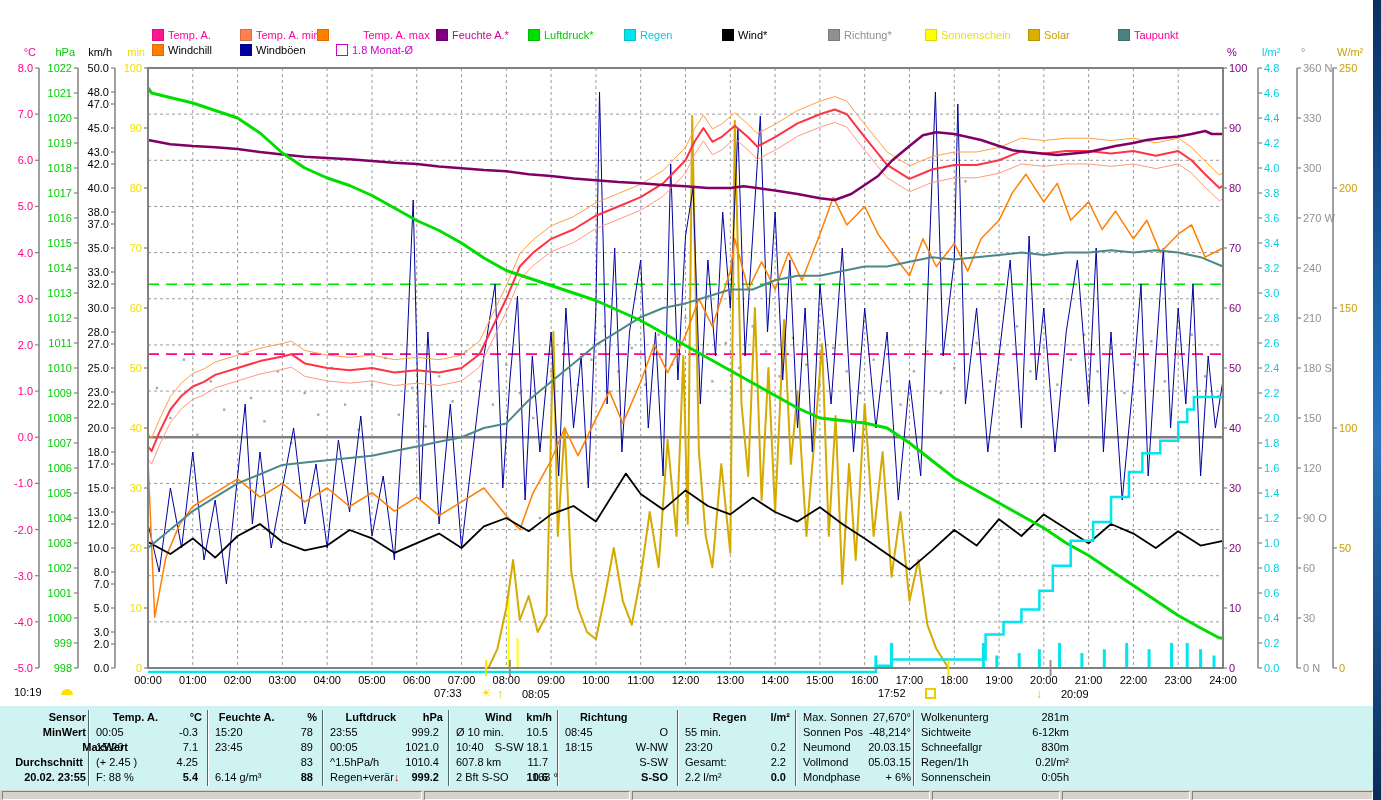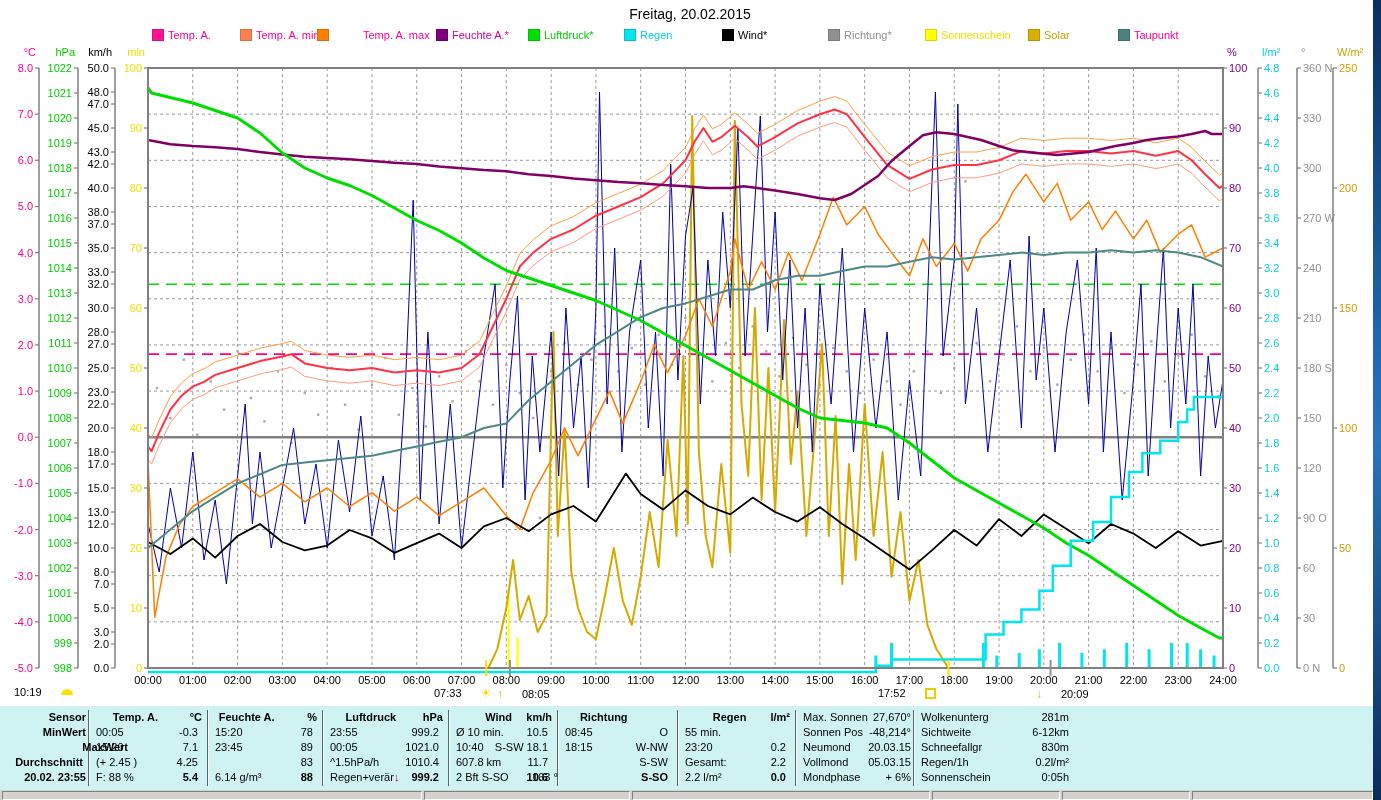--- a/index.html
+++ b/index.html
@@ -27,21 +27,20 @@
   .tb{font-weight:bold;text-align:right;}
   .arrow-red{color:#cc0000;font-weight:bold;}
   #status-bar{position:absolute;left:0px;top:790px;width:1373px;height:10px;background:#d6d3ce;}
   .status-seg{position:absolute;top:1px;height:7px;background:#d6d3ce;
        border:1px solid;border-color:#808080 #ffffff #ffffff #808080;}
 </style>
 </head>
 <body>
 
 <div id="app">
-  <div id="page-title">Freitag, 20.02.2015</div>
   <div id="legend-row-1" class="legend-row">
       <div class="legend-item" style="left: 152px;">
         <span class="legend-swatch" style="background: rgb(255, 20, 147);"></span>
         <span style="color: rgb(255, 0, 153);">Temp. A.</span>
       </div>
       <div class="legend-item" style="left: 240px;">
         <span class="legend-swatch" style="background: rgb(255, 128, 80);"></span>
         <span style="color: rgb(255, 0, 153);">Temp. A. min</span>
       </div>
       <div class="legend-item" style="left: 317px; gap: 34px;">
@@ -72,20 +71,34 @@
         <span class="legend-swatch" style="background: rgb(255, 255, 0);"></span>
         <span style="color: rgb(240, 224, 0);">Sonnenschein</span>
       </div>
       <div class="legend-item" style="left: 1028px;">
         <span class="legend-swatch" style="background: rgb(216, 176, 0);"></span>
         <span style="color: rgb(200, 160, 0);">Solar</span>
       </div>
       <div class="legend-item" style="left: 1118px;">
         <span class="legend-swatch" style="background: rgb(77, 128, 128);"></span>
         <span style="color: rgb(255, 0, 153);">Taupunkt</span>
+      </div>
+    </div>
+  <div id="legend-row-2" class="legend-row">
+      <div class="legend-item" style="left: 152px;">
+        <span class="legend-swatch" style="background: rgb(255, 128, 0);"></span>
+        <span style="color: rgb(0, 0, 0);">Windchill</span>
+      </div>
+      <div class="legend-item" style="left: 240px;">
+        <span class="legend-swatch" style="background: rgb(0, 0, 160);"></span>
+        <span style="color: rgb(0, 0, 0);">Windböen</span>
+      </div>
+      <div class="legend-item" style="left: 336px;">
+        <span class="legend-swatch" style="background: rgb(255, 255, 255); border: 1px solid rgb(204, 0, 204);"></span>
+        <span style="color: rgb(204, 0, 204);">1.8 Monat-Ø</span>
       </div>
     </div>
 
   <svg id="chart-svg" width="1373" height="800">
       <g>
         <line x1="192.79166666666666" y1="68" x2="192.79166666666666" y2="668" stroke="#9a9a9a" stroke-width="1" stroke-dasharray="3,3"></line>
         <line x1="237.58333333333331" y1="68" x2="237.58333333333331" y2="668" stroke="#9a9a9a" stroke-width="1" stroke-dasharray="3,3"></line>
         <line x1="282.375" y1="68" x2="282.375" y2="668" stroke="#9a9a9a" stroke-width="1" stroke-dasharray="3,3"></line>
         <line x1="327.16666666666663" y1="68" x2="327.16666666666663" y2="668" stroke="#9a9a9a" stroke-width="1" stroke-dasharray="3,3"></line>
         <line x1="371.95833333333337" y1="68" x2="371.95833333333337" y2="668" stroke="#9a9a9a" stroke-width="1" stroke-dasharray="3,3"></line>

